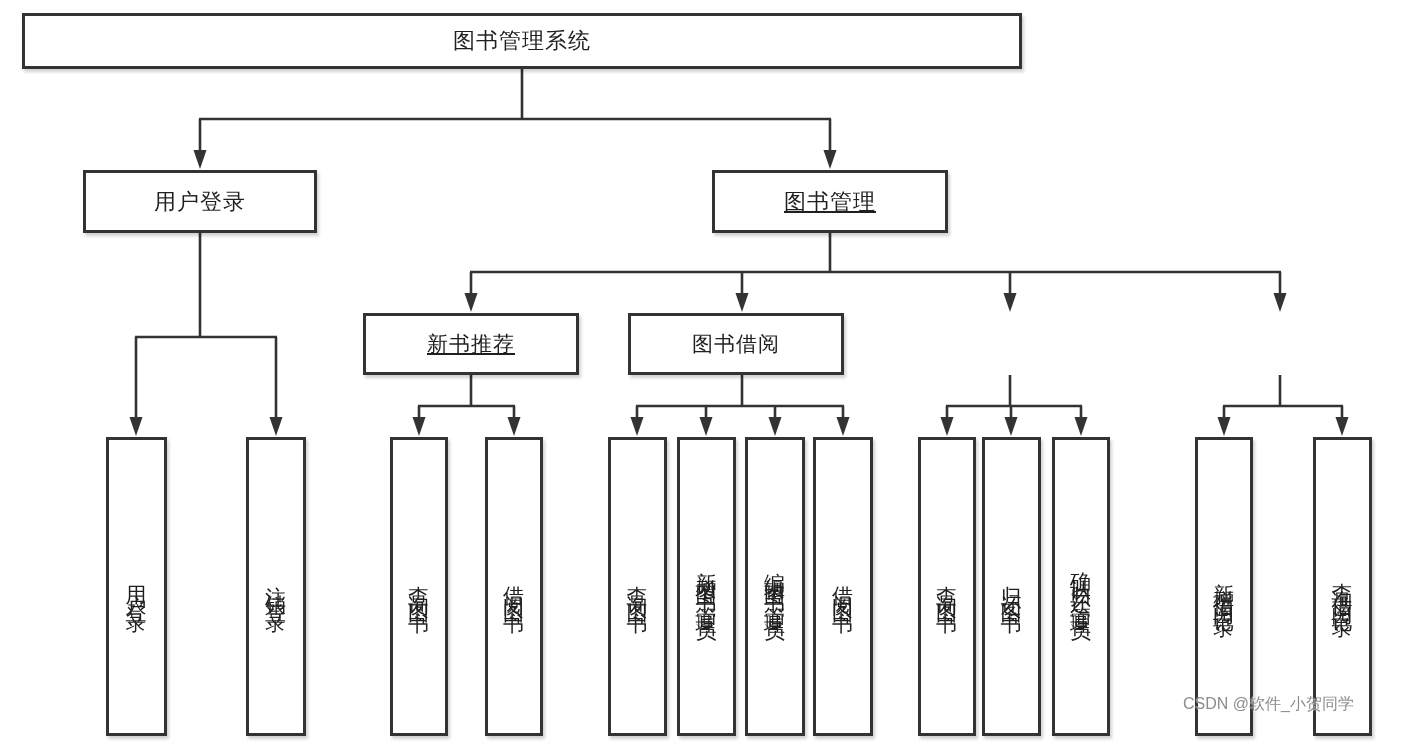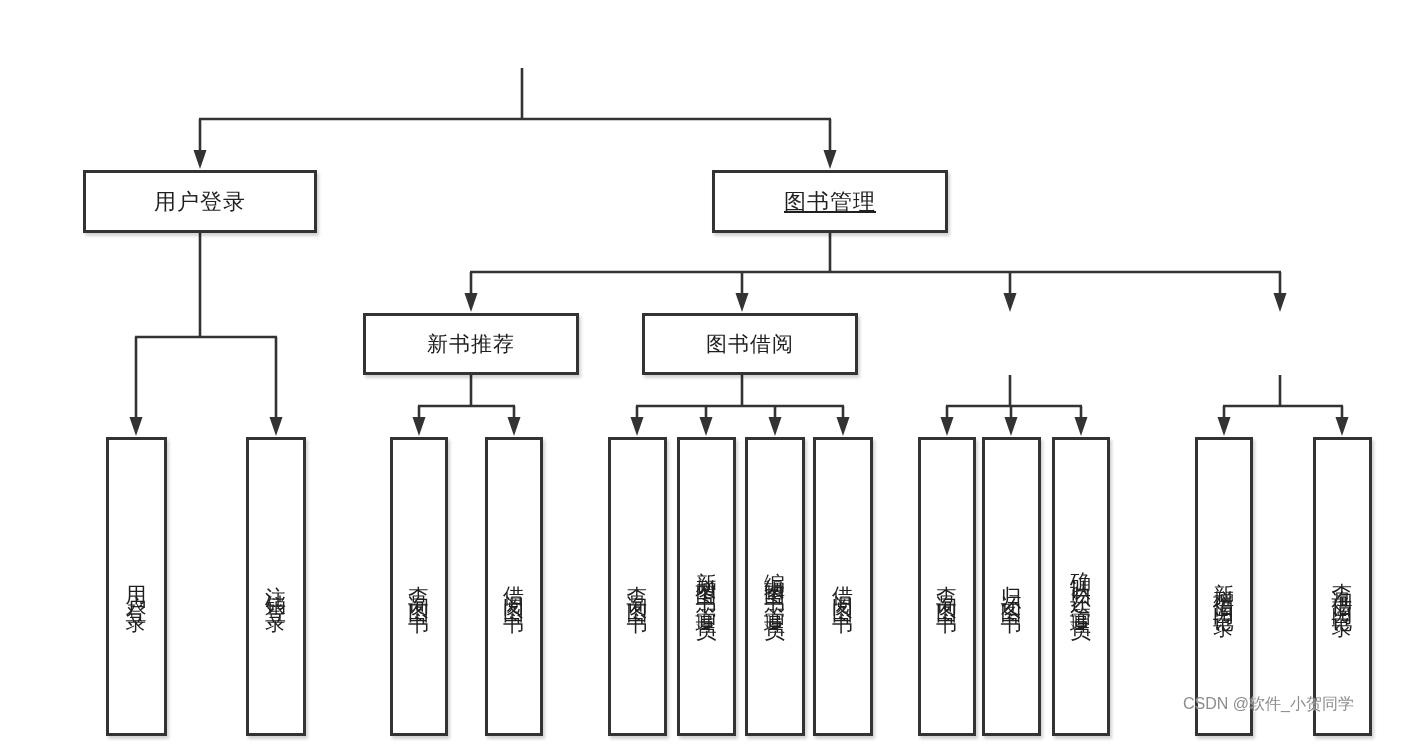--- a/index.html
+++ b/index.html
@@ -47,22 +47,22 @@
     letter-spacing: 1px;
     white-space: nowrap;
   }
 
   .node.root   { left: 22px;  top: 13px;  width: 1000px; height: 56px; }
 
   .node.lvl2-a { left: 83px;  top: 170px; width: 234px; height: 63px; }
   .node.lvl2-b { left: 712px; top: 170px; width: 236px; height: 63px; text-decoration: underline; }
 
   .node.lvl3   { top: 313px; height: 62px; width: 216px; font-size: 21px; }
-  .node.lvl3-a { left: 363px;  }
-  .node.lvl3-b { left: 642px;  }
+  .node.lvl3-a { left: 363px; text-decoration: underline;  }
+  .node.lvl3-b { left: 628px;  }
   .node.lvl3-c { left: 902px;  }
   .node.lvl3-d { left: 1172px; }
 
   .node.leaf {
     top: 437px;
     height: 299px;
     font-size: 21px;
     letter-spacing: 0;
   }
   .leaf .vtext {
@@ -172,20 +172,23 @@
     <g>
       <line x1="1280" y1="375" x2="1280" y2="406"></line>
       <line x1="1223" y1="406" x2="1343" y2="406"></line>
       <line x1="1224" y1="406" x2="1224" y2="421"></line>
       <polygon points="1217.5,417 1230.5,417 1224,436"></polygon>
       <line x1="1342" y1="406" x2="1342" y2="421"></line>
       <polygon points="1335.5,417 1348.5,417 1342,436"></polygon>
     </g>
   </svg>
 
+  <div class="node root">
+    <span>图书管理系统</span>
+  </div>
 
   <div class="node lvl2-a">
     <span>用户登录</span>
   </div>
   <div class="node lvl2-b">
     <span>图书管理</span>
   </div>
 
   <div class="node lvl3 lvl3-a">
     <span>新书推荐</span>

